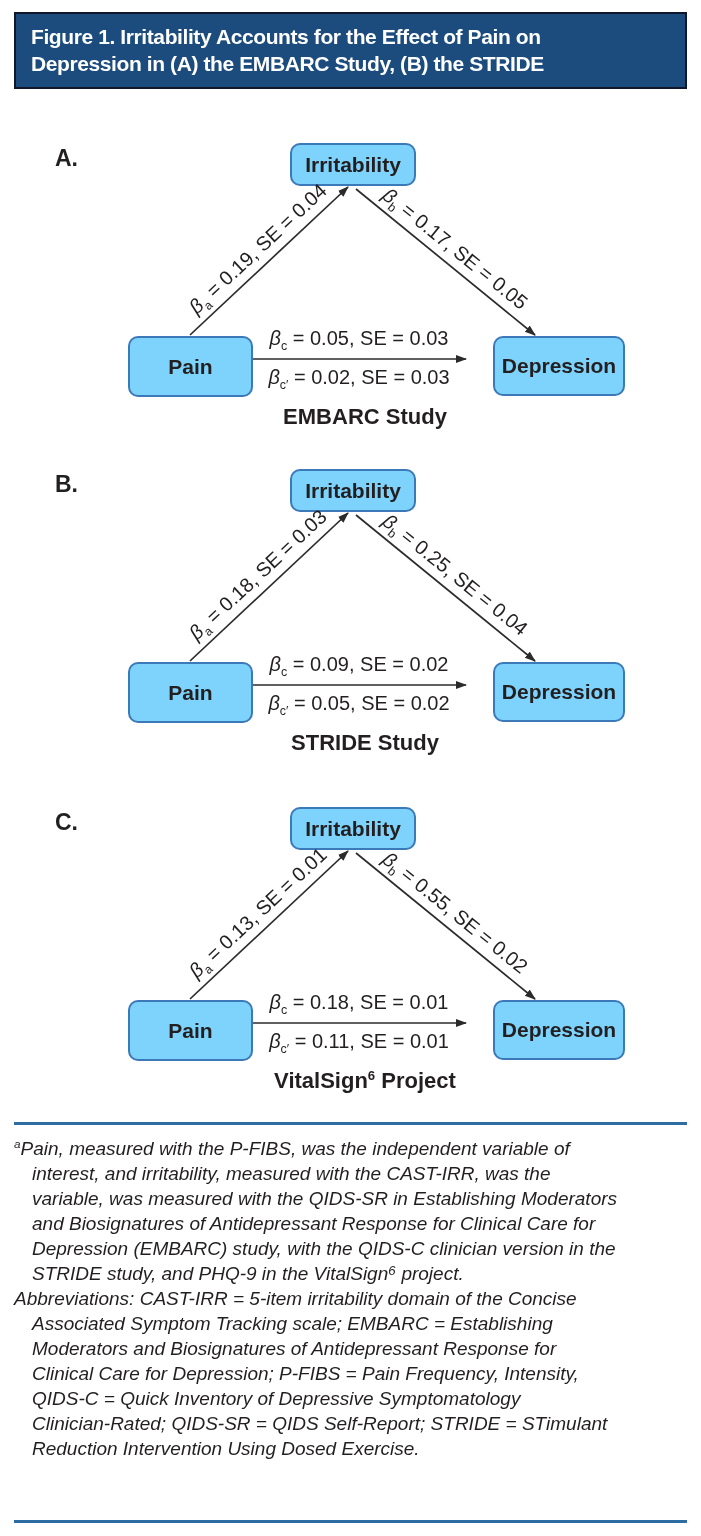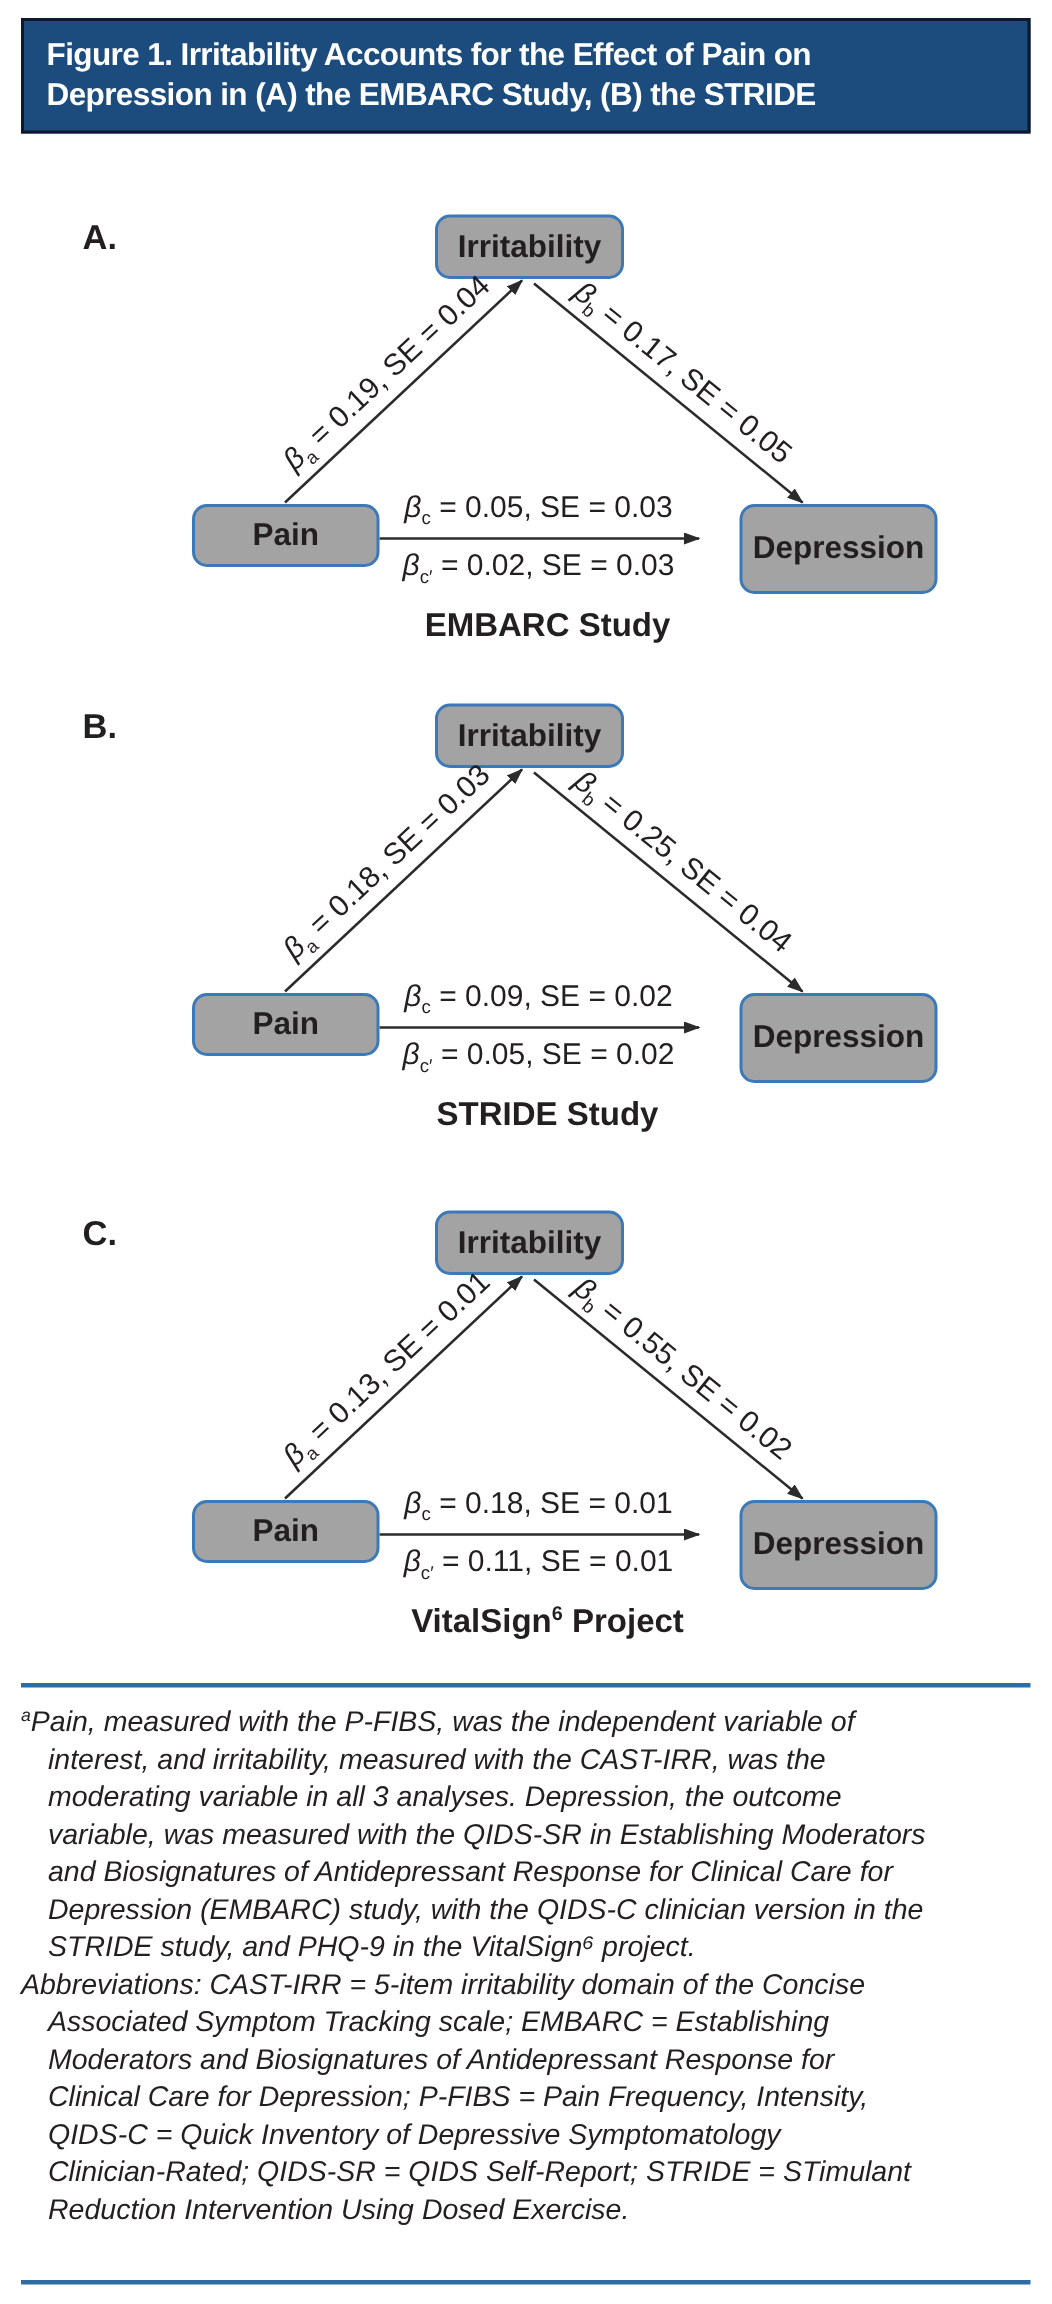--- a/index.html
+++ b/index.html
@@ -10,25 +10,25 @@
   
   .fig-header { position:absolute; left:14px; top:12px; width:673px; background:#1b4c7d;
                 border:2px solid #0f172a; padding:9px 15px 10px 15px; }
   .t-line { color:#ffffff; font-weight:bold; font-size:21px; line-height:27px;
             letter-spacing:-0.4px; white-space:nowrap; }
   .t-line sup { font-size:0.58em; }
 
   
   .panel { position:absolute; left:0; width:701px; height:332px; }
   .panel-label { position:absolute; left:55px; top:12px; font-size:23px; font-weight:bold; }
-  .node { position:absolute; border:2.5px solid #3b79b8; border-radius:10px; background:#a3a3a3;
+  .node { position:absolute; border:2.5px solid #3b79b8; border-radius:10px; background:#7dd3fc;
           display:flex; align-items:center; justify-content:center;
           font-weight:bold; font-size:21px; color:#231f20; }
   .node-mediator  { left:290px; top:10px;  width:126px; height:43px; }
-  .node-predictor { left:128px; top:203px; width:125px; height:42px; }
+  .node-predictor { left:128px; top:203px; width:125px; height:61px; }
   .node-outcome   { left:493px; top:203px; width:132px; height:60px; }
   .arrows { position:absolute; left:0; top:0; width:701px; height:332px; }
   .path-label { position:absolute; font-size:20px; white-space:nowrap; color:#231f20; }
   .path-label sub { font-size:0.62em; }
   .beta { font-style:italic; }
   .diag-a  { left:259px; top:117px; transform:translate(-50%,-50%) rotate(-43deg); }
   .diag-b  { left:454px; top:117px; transform:translate(-50%,-50%) rotate(39deg); }
   .horiz-c  { left:359px; top:207px; transform:translate(-50%,-50%); }
   .horiz-cp { left:359px; top:246px; transform:translate(-50%,-50%); }
   .caption { position:absolute; left:365px; top:284px; transform:translate(-50%,-50%);
@@ -119,21 +119,20 @@
     <div class="path-label horiz-c"><span class="beta">β</span><sub>c</sub><span> = 0.18, SE = 0.01</span></div>
     <div class="path-label horiz-cp"><span class="beta">β</span><sub>c′</sub><span> = 0.11, SE = 0.01</span></div>
     <div class="caption"><span>VitalSign</span><sup>6</sup><span> Project</span></div>
   </section>
 
   <div class="rule rule-top"></div>
 
   <div class="footnotes">
     <div class="fn-line"><sup>a</sup><span>Pain, measured with the P-FIBS, was the independent variable of</span></div>
     <div class="fn-line fn-cont">interest, and irritability, measured with the CAST-IRR, was the</div>
-    <div class="fn-line fn-cont">moderating variable in all 3 analyses. Depression, the outcome</div>
     <div class="fn-line fn-cont">variable, was measured with the QIDS-SR in Establishing Moderators</div>
     <div class="fn-line fn-cont">and Biosignatures of Antidepressant Response for Clinical Care for</div>
     <div class="fn-line fn-cont">Depression (EMBARC) study, with the QIDS-C clinician version in the</div>
     <div class="fn-line fn-cont">STRIDE study, and PHQ-9 in the VitalSign⁶ project.</div>
     <div class="fn-line">Abbreviations: CAST-IRR = 5-item irritability domain of the Concise</div>
     <div class="fn-line fn-cont">Associated Symptom Tracking scale; EMBARC = Establishing</div>
     <div class="fn-line fn-cont">Moderators and Biosignatures of Antidepressant Response for</div>
     <div class="fn-line fn-cont">Clinical Care for Depression; P-FIBS = Pain Frequency, Intensity,</div>
     <div class="fn-line fn-cont">QIDS-C = Quick Inventory of Depressive Symptomatology</div>
     <div class="fn-line fn-cont">Clinician-Rated; QIDS-SR = QIDS Self-Report; STRIDE = STimulant</div>

